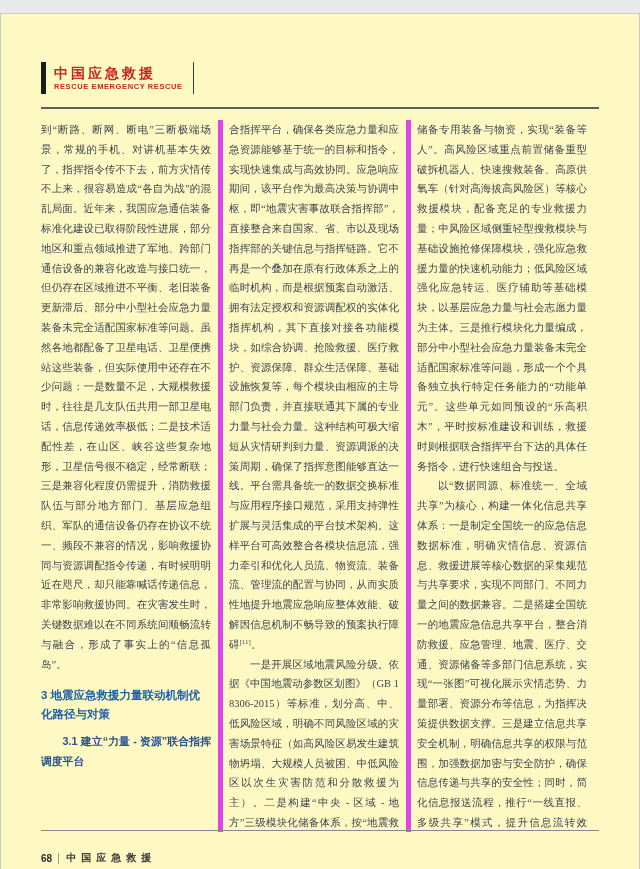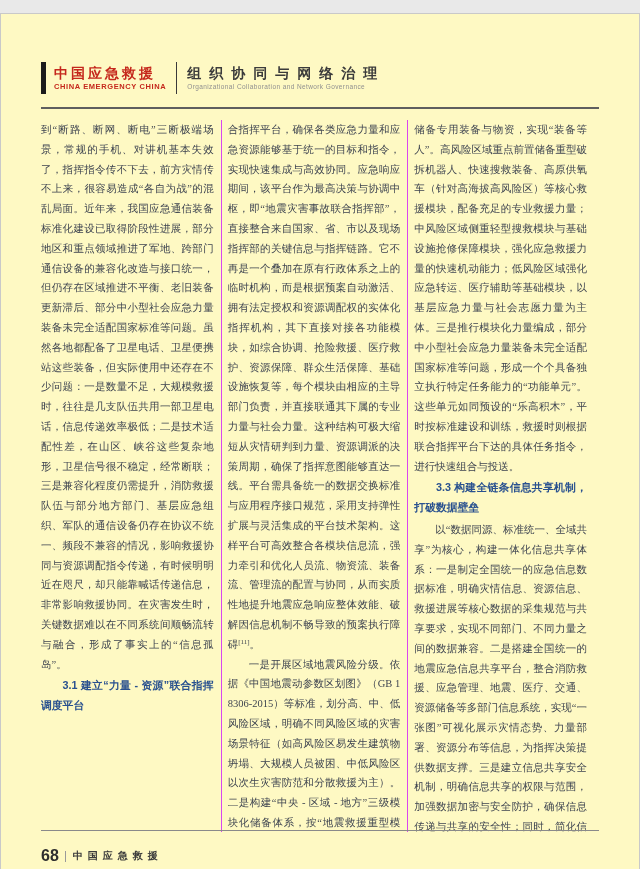--- a/index.html
+++ b/index.html
@@ -48,21 +48,21 @@
   
   .columns {
     position:absolute; left:40px; right:52px; top:106px;
     height:712px; display:flex; overflow:hidden;
   }
   .col {
     flex:1 1 0; min-width:0;
     text-align:justify; word-break:break-all;
     font-size:10.5px; line-height:19.8px; color:#3e4450;
   }
-  .col + .col { border-left:1px solid #d946ef; margin-left:7px; padding-left:6px; }
+  .col + .col { border-left:5px solid #d946ef; margin-left:7px; padding-left:6px; }
   .blk { margin:0; }
   .blk.p { text-indent:2em; }
   .blk.p-cont { text-indent:0; }
   .blk.h-section {
     font-family:"Liberation Sans","DejaVu Sans",sans-serif;
     color:#1e5da8; font-weight:bold; font-size:11.5px;
     line-height:19px; margin:12px 0 8px; text-indent:0; text-align:left;
   }
   .blk.h-sub {
     font-family:"Liberation Sans","DejaVu Sans",sans-serif;
@@ -74,58 +74,54 @@
   .footer-rule {
     position:absolute; left:40px; right:40px; bottom:50px;
     height:1px; background:#8a8a8a;
   }
   .footer {
     position:absolute; left:40px; bottom:16px;
     display:flex; align-items:center;
   }
   .page-num {
     font-family:"Liberation Sans","DejaVu Sans",sans-serif;
-    font-weight:bold; font-size:16px; color:#2e2e2e; margin-right:6px;
+    font-weight:bold; font-size:10px; color:#2e2e2e; margin-right:6px;
   }
   .footer-vdiv { width:1px; height:11px; background:#9a9a9a; margin-right:7px; }
   .journal-name {
     font-weight:bold; font-size:10px; letter-spacing:5px; color:#3b3b3b;
   }
 </style>
 </head>
 <body>
 
 <div class="page">
 
   <div class="header-row">
     <div class="logo-bar"></div>
     <div class="logo-block">
       <span class="logo-cn">中国应急救援</span>
-      <span class="logo-en">CHINA EMERGENCY CHINA</span>
+      <span class="logo-en">RESCUE EMERGENCY RESCUE</span>
     </div>
     <div class="header-vdiv"></div>
-    <div class="coltitle-block">
-      <span class="coltitle-cn">组织协同与网络治理</span>
-      <span class="coltitle-en">Organizational Collaboration and Network Governance</span>
-    </div>
   </div>
   <div class="header-rule"></div>
 
   <div class="columns">
     <div class="col">
         <div class="blk p-cont">到“断路、断网、断电”三断极端场景，常规的手机、对讲机基本失效了，指挥指令传不下去，前方灾情传不上来，很容易造成“各自为战”的混乱局面。近年来，我国应急通信装备标准化建设已取得阶段性进展，部分地区和重点领域推进了军地、跨部门通信设备的兼容化改造与接口统一，但仍存在区域推进不平衡、老旧装备更新滞后、部分中小型社会应急力量装备未完全适配国家标准等问题。虽然各地都配备了卫星电话、卫星便携站这些装备，但实际使用中还存在不少问题：一是数量不足，大规模救援时，往往是几支队伍共用一部卫星电话，信息传递效率极低；二是技术适配性差，在山区、峡谷这些复杂地形，卫星信号很不稳定，经常断联；三是兼容化程度仍需提升，消防救援队伍与部分地方部门、基层应急组织、军队的通信设备仍存在协议不统一、频段不兼容的情况，影响救援协同与资源调配指令传递，有时候明明近在咫尺，却只能靠喊话传递信息，非常影响救援协同。在灾害发生时，关键数据难以在不同系统间顺畅流转与融合，形成了事实上的“信息孤岛”。</div>
+        <div class="blk h-section">3 地震应急救援力量联动机制优化路径与对策</div>
         <div class="blk h-sub">3.1 建立“力量 - 资源”联合指挥调度平台</div>
       </div>
     <div class="col">
         <div class="blk p-cont">合指挥平台，确保各类应急力量和应急资源能够基于统一的目标和指令，实现快速集成与高效协同。应急响应期间，该平台作为最高决策与协调中枢，即“地震灾害事故联合指挥部”，直接整合来自国家、省、市以及现场指挥部的关键信息与指挥链路。它不再是一个叠加在原有行政体系之上的临时机构，而是根据预案自动激活、拥有法定授权和资源调配权的实体化指挥机构，其下直接对接各功能模块，如综合协调、抢险救援、医疗救护、资源保障、群众生活保障、基础设施恢复等，每个模块由相应的主导部门负责，并直接联通其下属的专业力量与社会力量。这种结构可极大缩短从灾情研判到力量、资源调派的决策周期，确保了指挥意图能够直达一线。平台需具备统一的数据交换标准与应用程序接口规范，采用支持弹性扩展与灵活集成的平台技术架构。这样平台可高效整合各模块信息流，强力牵引和优化人员流、物资流、装备流、管理流的配置与协同，从而实质性地提升地震应急响应整体效能、破解因信息机制不畅导致的预案执行障碍<sup>[11]</sup>。</div>
         <div class="blk p">一是开展区域地震风险分级。依据《中国地震动参数区划图》（GB 18306-2015）等标准，划分高、中、低风险区域，明确不同风险区域的灾害场景特征（如高风险区易发生建筑物坍塌、大规模人员被困、中低风险区以次生灾害防范和分散救援为主）。二是构建“中央 - 区域 - 地方”三级模块化储备体系，按“地震救援重型模块、轻型模块、保障模块”进行分类，按照风险等级重点区域前置</div>
       </div>
     <div class="col">
         <div class="blk p-cont">储备专用装备与物资，实现“装备等人”。高风险区域重点前置储备重型破拆机器人、快速搜救装备、高原供氧车（针对高海拔高风险区）等核心救援模块，配备充足的专业救援力量；中风险区域侧重轻型搜救模块与基础设施抢修保障模块，强化应急救援力量的快速机动能力；低风险区域强化应急转运、医疗辅助等基础模块，以基层应急力量与社会志愿力量为主体。三是推行模块化力量编成，部分中小型社会应急力量装备未完全适配国家标准等问题，形成一个个具备独立执行特定任务能力的“功能单元”。这些单元如同预设的“乐高积木”，平时按标准建设和训练，救援时则根据联合指挥平台下达的具体任务指令，进行快速组合与投送。</div>
-        <div class="blk h-sub">3.3 构建全链条信息共享机制，打破数据壁垒</div>
         <div class="blk p">以“数据同源、标准统一、全域共享”为核心，构建一体化信息共享体系：一是制定全国统一的应急信息数据标准，明确灾情信息、资源信息、救援进展等核心数据的采集规范与共享要求，实现不同部门、不同力量之间的数据兼容。二是搭建全国统一的地震应急信息共享平台，整合消防救援、应急管理、地震、医疗、交通、资源储备等多部门信息系统，实现“一张图”可视化展示灾情态势、力量部署、资源分布等信息，为指挥决策提供数据支撑。三是建立信息共享安全机制，明确信息共享的权限与范围，加强数据加密与安全防护，确保信息传递与共享的安全性；同时，简化信息报送流程，推行“一线直报、多级共享”模式，提升信息流转效率。</div>
       </div>
   </div>
 
   <div class="footer-rule"></div>
   <div class="footer">
     <span class="page-num">68</span>
     <span class="footer-vdiv"></span>
     <span class="journal-name">中国应急救援</span>
   </div>

